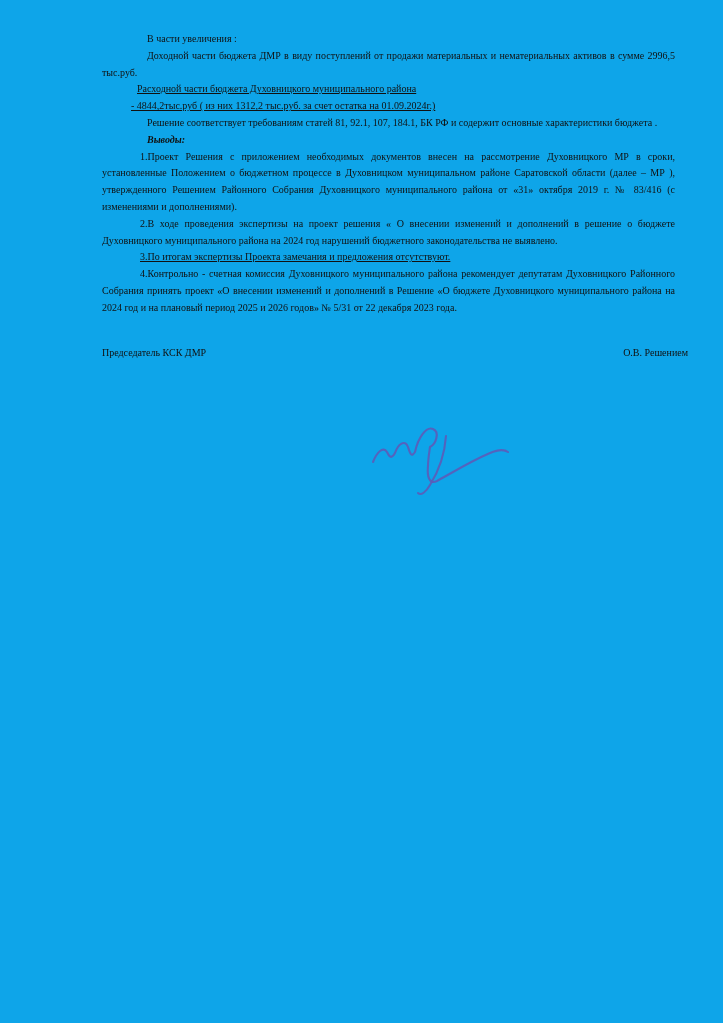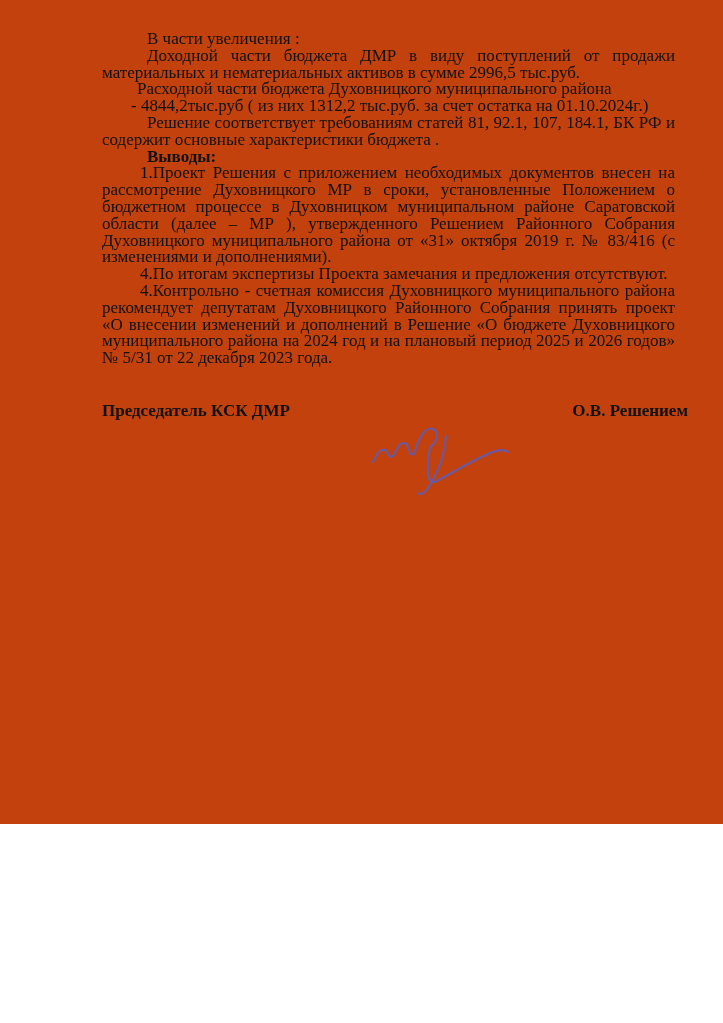--- a/index.html
+++ b/index.html
@@ -7,49 +7,49 @@
   html, body {
     width: 723px;
     height: 1023px;
     background: #ffffff;
     overflow: hidden;
   }
 
   .page {
     position: relative;
     width: 723px;
-    height: 824px;
-    background: #c2410c;
+    height: 1023px;
+    background: #0ea5e9;
     color: #111111;
     font-family: "Liberation Serif", "DejaVu Serif", serif;
-    font-size: 17px;
+    font-size: 10px;
     line-height: 16.8px;
     padding: 31px 48px 0 102px;
   }
 
   .para {
     text-align: justify;
     text-indent: 45px;
   }
 
-  .para.no-justify { text-align: left; }
+  .para.no-justify { text-align: left; text-decoration: underline; }
 
   .para.indent-sm  { text-indent: 35px; }
   .para.indent-xs  { text-indent: 29px; }
   .para.indent-num { text-indent: 38px; }
 
-  .bold { font-weight: bold; }
+  .bold { font-weight: bold; font-style: italic; }
 
   .sig-row {
-    margin-top: 36px;
+    margin-top: 28px;
     margin-right: -13px;
     display: flex;
     justify-content: space-between;
     align-items: flex-start;
-    font-weight: bold;
+    font-weight: normal;
   }
 
   .signature-svg {
     position: absolute;
     left: 366px;
     top: 406px;
     width: 148px;
     height: 96px;
     pointer-events: none;
   }
@@ -58,30 +58,31 @@
 <body>
 
 <div class="page">
 
   <p class="para">В части увеличения :</p>
 
   <p class="para">Доходной части бюджета ДМР в виду поступлений от продажи материальных и нематериальных активов в сумме 2996,5 тыс.руб.</p>
 
   <p class="para indent-sm no-justify">Расходной части бюджета Духовницкого муниципального района</p>
 
-  <p class="para indent-xs no-justify">- 4844,2тыс.руб  ( из них 1312,2 тыс.руб. за счет остатка на 01.10.2024г.)</p>
+  <p class="para indent-xs no-justify">- 4844,2тыс.руб  ( из них 1312,2 тыс.руб. за счет остатка на 01.09.2024г.)</p>
 
   <p class="para">Решение соответствует требованиям статей 81, 92.1, 107, 184.1, БК РФ и содержит основные характеристики бюджета .</p>
 
   <p class="para bold">Выводы:</p>
 
   <p class="para indent-num">1.Проект Решения с приложением необходимых документов внесен на рассмотрение Духовницкого МР в сроки, установленные Положением о бюджетном процессе  в Духовницком муниципальном районе Саратовской области (далее – МР ), утвержденного Решением  Районного Собрания Духовницкого муниципального района  от «31» октября 2019 г. № 83/416 (с изменениями и дополнениями).</p>
 
+  <p class="para indent-num">2.В ходе проведения экспертизы на проект решения « О внесении изменений и дополнений в решение о бюджете Духовницкого муниципального района на 2024 год нарушений бюджетного законодательства не выявлено.</p>
 
-  <p class="para indent-num no-justify">4.По итогам экспертизы Проекта замечания и предложения отсутствуют.</p>
+  <p class="para indent-num no-justify">3.По итогам экспертизы Проекта замечания и предложения отсутствуют.</p>
 
   <p class="para indent-num">4.Контрольно - счетная комиссия Духовницкого муниципального района  рекомендует депутатам  Духовницкого Районного Собрания принять проект «О внесении изменений и дополнений в Решение «О бюджете Духовницкого муниципального района  на 2024 год и на плановый период 2025 и 2026 годов» № 5/31 от 22 декабря 2023 года.</p>
 
   <div class="sig-row">
     <span>Председатель КСК ДМР</span>
     <span>О.В. Решением</span>
   </div>
 
   <svg class="signature-svg" viewBox="0 0 148 96" xmlns="http://www.w3.org/2000/svg">
     <path d="M 7 56

